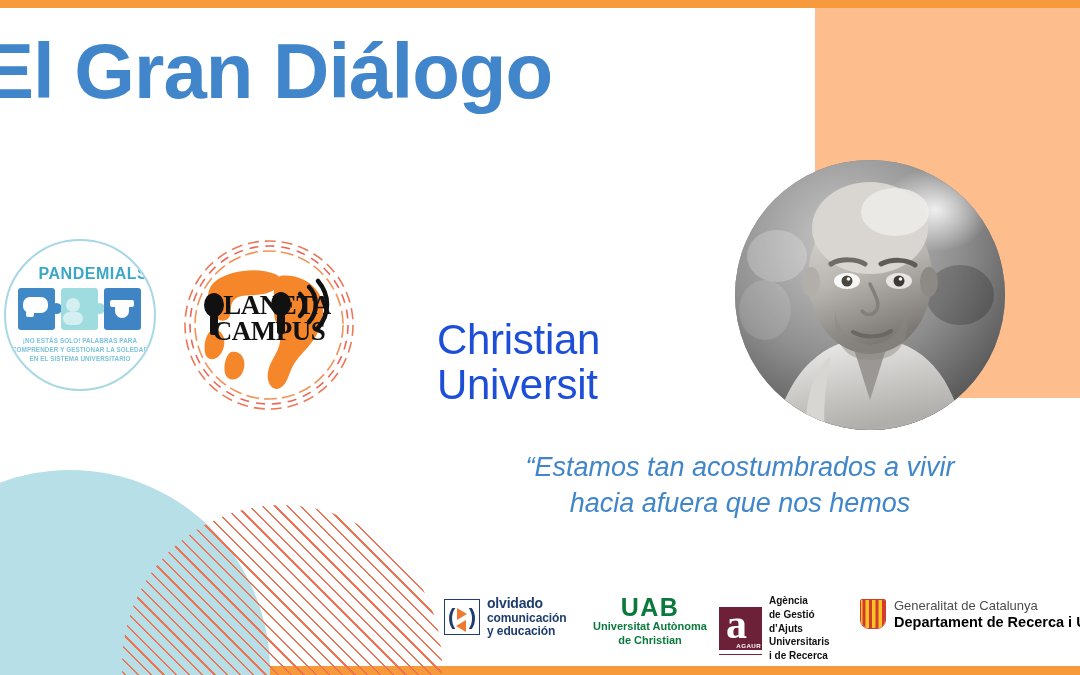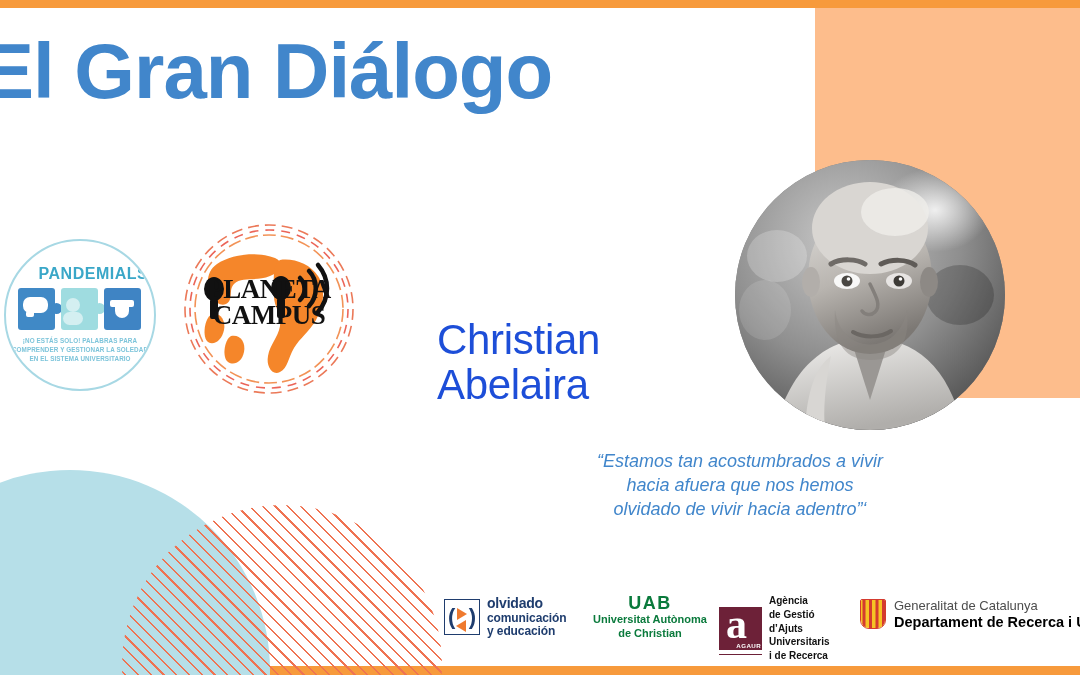--- a/index.html
+++ b/index.html
@@ -33,37 +33,37 @@
   .pz{position:absolute;top:0;width:37px;height:42px;border-radius:3px;}
   .pz1{left:0;background:#4089c6;}
   .pz2{left:43px;background:#9fdce0;}
   .pz3{left:86px;background:#3f84c4;}
   .pz-knob{position:absolute;width:11px;height:11px;border-radius:50%;top:15px;}
   .bub{position:absolute;background:#fff;border-radius:7px;}
   .pand-tag{position:absolute;top:95px;left:3px;width:142px;text-align:center;color:#7cc4da;
       font-size:6.3px;font-weight:bold;line-height:1.45;letter-spacing:.1px;}
 
   
-  .planeta{position:absolute;left:176px;top:216px;width:186px;height:186px;}
+  .planeta{position:absolute;left:176px;top:232px;width:186px;height:186px;}
   .planeta svg{position:absolute;left:0;top:0;}
   .pc-text{position:absolute;left:0;top:60px;width:186px;text-align:center;color:#111;
       font-family:"Liberation Serif",serif;font-weight:bold;font-size:27px;line-height:.98;
       letter-spacing:-.5px;}
 
   
   .session{position:absolute;left:436px;top:168px;width:290px;color:#4f8ecb;
       font-size:21px;font-style:italic;font-weight:600;line-height:1.26;letter-spacing:.2px;}
 
   
   .speaker{position:absolute;left:437px;top:318px;width:300px;color:#1d4ed8;
       font-size:42px;line-height:1.06;letter-spacing:-.3px;}
 
   
   .quote{position:absolute;left:440px;top:450px;width:600px;color:#4186cb;
-      font-size:18px;font-style:italic;line-height:1.32;text-align:center;}
+      font-size:27px;font-style:italic;line-height:1.32;text-align:center;}
 
   
   .portrait{position:absolute;left:735px;top:160px;width:270px;height:270px;border-radius:50%;
       overflow:hidden;background:#7d7d7d;}
   .portrait svg{display:block;}
 
   
   .footer{position:absolute;left:0;top:592px;width:1080px;height:52px;}
   .logo{position:absolute;display:flex;align-items:center;}
 
@@ -72,21 +72,21 @@
   .gab-mark{width:36px;height:36px;border:1.6px solid #1f3d6e;box-sizing:border-box;
       position:relative;background:#fff;}
   .gab-mark .brk{position:absolute;top:6px;font-size:22px;line-height:22px;color:#1f3d6e;font-weight:bold;}
   .gab-tri{position:absolute;width:0;height:0;}
   .gab-words{margin-left:7px;line-height:1.12;}
   .gab-b{color:#1f3d6e;font-weight:bold;font-size:14px;letter-spacing:-.2px;}
   .gab-s{color:#1f3d6e;font-weight:bold;font-size:12px;letter-spacing:-.1px;}
 
   
   .uab{left:570px;top:2px;width:160px;text-align:center;}
-  .uab-b{color:#0a7a3c;font-weight:bold;font-size:18px;letter-spacing:1.5px;line-height:1.05;}
+  .uab-b{color:#0a7a3c;font-weight:bold;font-size:25px;letter-spacing:1.5px;line-height:1.05;}
   .uab-s{color:#0a7a3c;font-weight:bold;font-size:11px;line-height:1.25;}
 
   
   .agaur{left:719px;top:2px;}
   .agaur-mark{width:43px;height:43px;background:#6d2138;position:relative;}
   .agaur-a{position:absolute;left:7px;top:-4px;color:#fff;font-family:"Liberation Serif",serif;
       font-size:42px;font-weight:bold;line-height:43px;}
   .agaur-rule{position:absolute;left:0;bottom:-5px;width:43px;height:1.3px;background:#6d2138;}
   .agaur-lbl{position:absolute;right:1px;bottom:1px;color:#fff;font-size:6.2px;font-weight:bold;letter-spacing:.4px;}
   .agaur-words{margin-left:7px;color:#111;font-size:10px;font-weight:bold;line-height:1.38;}
@@ -165,27 +165,26 @@
     </svg>
     <div class="pc-text">
       <div>PLANETA</div>
       <div>CAMPUS</div>
     </div>
   </div>
 
 
   <div class="speaker">
     <div>Christian</div>
-    <div>Abelaira</div>
+    <div>Universit</div>
   </div>
 
   <div class="quote">
     <div>“Estamos tan acostumbrados a vivir</div>
     <div>hacia afuera que nos hemos</div>
-    <div>olvidado de vivir hacia adentro”‘</div>
   </div>
 
   <div class="portrait">
     <svg width="270" height="270" viewBox="0 0 270 270">
       <defs>
         <radialGradient id="bgg" cx="40%" cy="30%" r="80%">
           <stop offset="0%" stop-color="#c9c9c9"></stop>
           <stop offset="55%" stop-color="#8e8e8e"></stop>
           <stop offset="100%" stop-color="#4a4a4a"></stop>
         </radialGradient>

